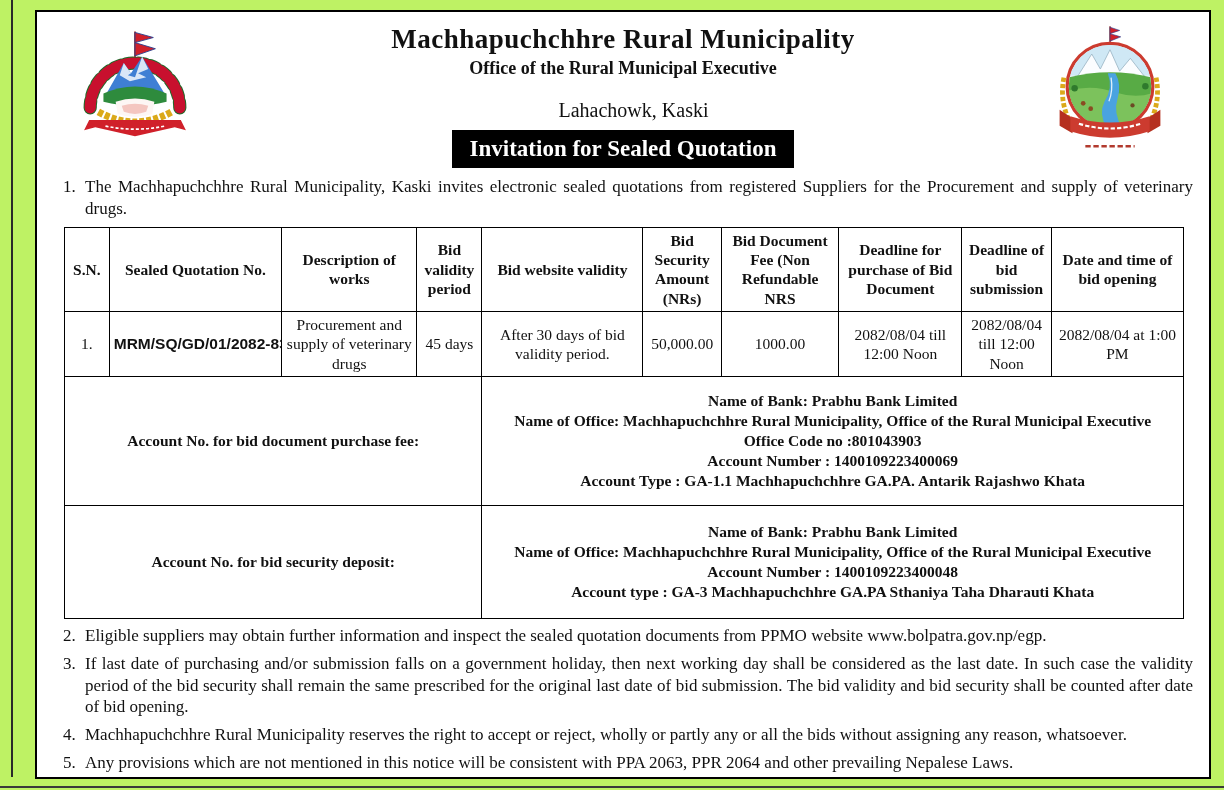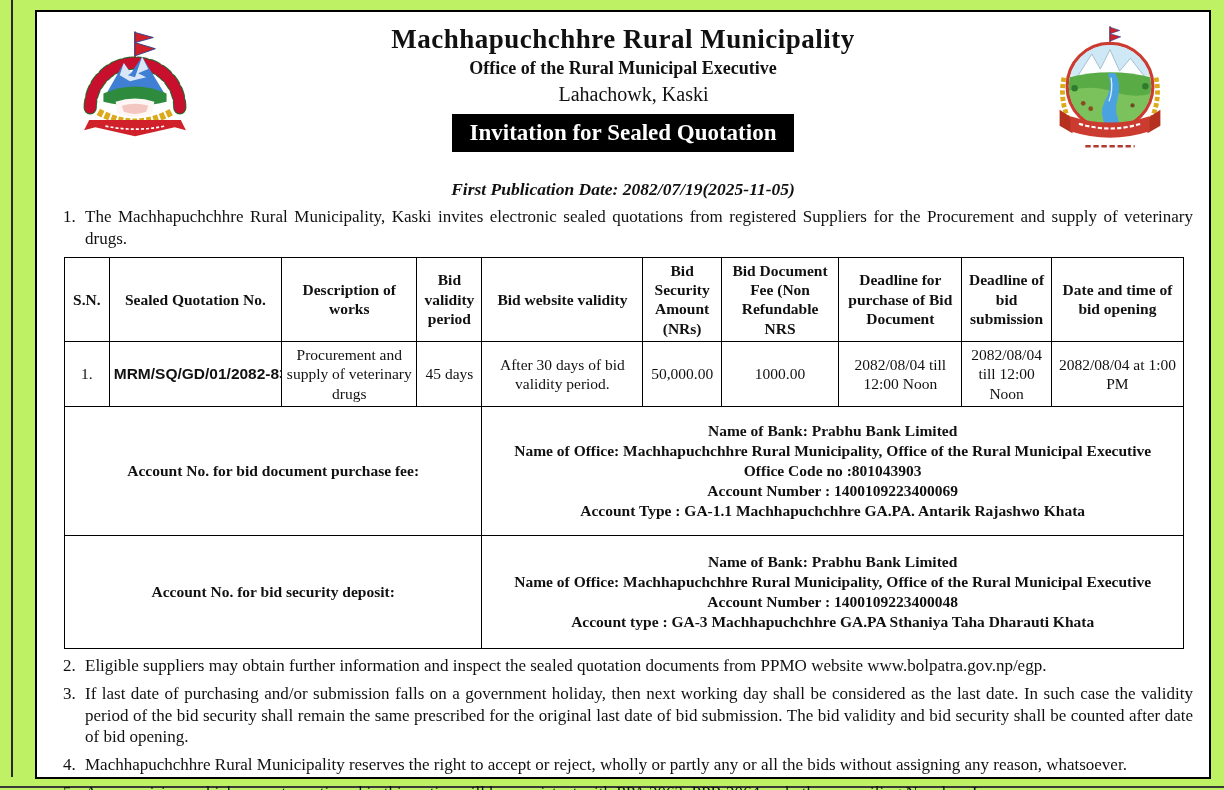--- a/index.html
+++ b/index.html
@@ -22,21 +22,21 @@
     background:#fff;
   }
 
   
   .header{position:relative;height:158px;}
   .logo-left{position:absolute;left:42px;top:14px;width:112px;height:132px;}
   .logo-right{position:absolute;right:40px;top:12px;width:118px;height:134px;}
   .header-text{text-align:center;padding-top:12px;}
   .h-title{font-size:27px;font-weight:bold;letter-spacing:.5px;line-height:1.15;}
   .h-office{font-size:18px;font-weight:bold;margin-top:3px;}
-  .h-loc{font-size:20px;margin-top:4px;padding-left:21px;}
+  .h-loc{font-size:20px;margin-top:20px;padding-left:21px;}
   .h-banner{
     display:inline-block;margin-top:8px;
     background:#000;color:#fff;
     font-size:23px;font-weight:bold;
     padding:4px 16px;
     border:2px solid #000;
   }
 
   .pub-date{
     text-align:center;font-weight:bold;font-style:italic;
@@ -148,21 +148,20 @@
       </svg>
 
       <div class="header-text">
         <div class="h-title">Machhapuchchhre Rural Municipality</div>
         <div class="h-office">Office of the Rural Municipal Executive</div>
         <div class="h-loc">Lahachowk, Kaski</div>
         <div class="h-banner">Invitation for Sealed Quotation</div>
       </div>
     </div>
 
-    <div class="pub-date">First Publication Date: 2082/07/19(2025-11-05)</div>
 
     <div class="notes">
 
       <div class="note">
         <span class="no">1.</span>
         <span class="txt">The Machhapuchchhre Rural Municipality, Kaski invites electronic sealed quotations from registered Suppliers for the Procurement and supply of veterinary drugs.</span>
       </div>
 
       <table class="quote">
         <colgroup>

